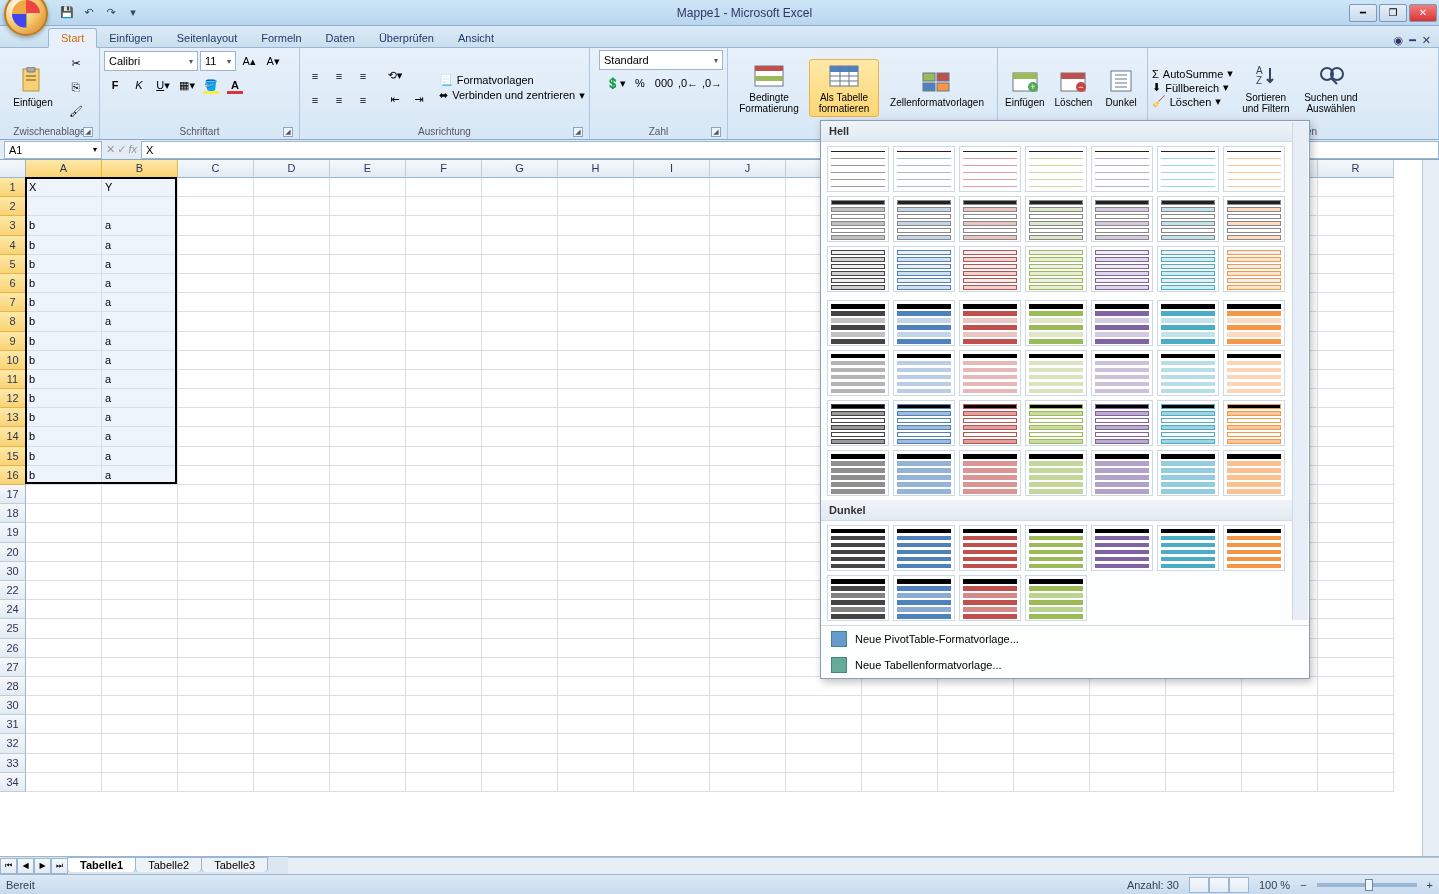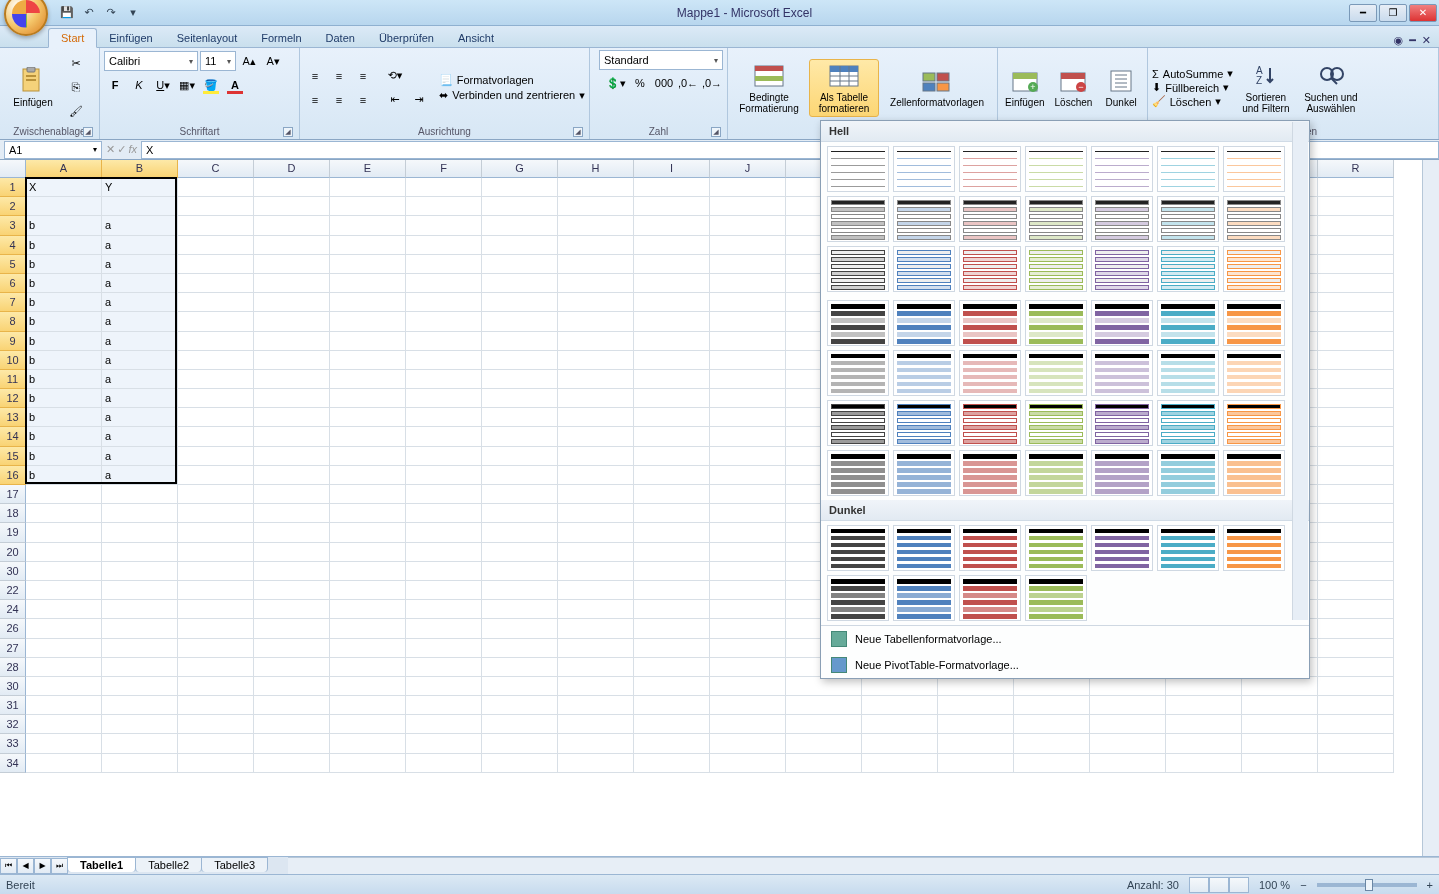--- a/index.html
+++ b/index.html
@@ -838,20 +838,41 @@
             <div class="cell"></div>
             <div class="cell"></div>
             <div class="cell"></div>
             <div class="cell"></div>
             <div class="cell"></div>
             <div class="cell"></div>
             <div class="cell"></div>
             <div class="cell"></div>
           </div>
           <div class="row-line">
+            <div class="row-h">25</div>
+            <div class="cell"></div>
+            <div class="cell"></div>
+            <div class="cell"></div>
+            <div class="cell"></div>
+            <div class="cell"></div>
+            <div class="cell"></div>
+            <div class="cell"></div>
+            <div class="cell"></div>
+            <div class="cell"></div>
+            <div class="cell"></div>
+            <div class="cell"></div>
+            <div class="cell"></div>
+            <div class="cell"></div>
+            <div class="cell"></div>
+            <div class="cell"></div>
+            <div class="cell"></div>
+            <div class="cell"></div>
+            <div class="cell"></div>
+          </div>
+          <div class="row-line">
             <div class="row-h">26</div>
             <div class="cell"></div>
             <div class="cell"></div>
             <div class="cell"></div>
             <div class="cell"></div>
             <div class="cell"></div>
             <div class="cell"></div>
             <div class="cell"></div>
             <div class="cell"></div>
             <div class="cell"></div>
@@ -1538,21 +1559,21 @@
           <div class="tline" style="top: 17px; height: 5px; background: rgba(155, 187, 89, 0.667);"></div>
           <div class="tline" style="top: 24px; height: 5px; background: rgb(155, 187, 89);"></div>
           <div class="tline" style="top: 31px; height: 5px; background: rgba(155, 187, 89, 0.667);"></div>
           <div class="tline" style="top: 38px; height: 5px; background: rgb(155, 187, 89);"></div>
         </div>
       </div>
     </div>
   <div class="gallery-scrollbar"></div>
   <div class="gallery-foot">
     <div class="gallery-foot-item">
+      <div class="foot-ico" style="background:#69c"></div>
+      <span>Neue PivotTable-Formatvorlage...</span>
+    </div>
+    <div class="gallery-foot-item">
       <div class="foot-ico"></div>
       <span>Neue Tabellenformatvorlage...</span>
     </div>
-    <div class="gallery-foot-item">
-      <div class="foot-ico" style="background:#69c"></div>
-      <span>Neue PivotTable-Formatvorlage...</span>
-    </div>
   </div>
 </div>
 
 </body></html>

